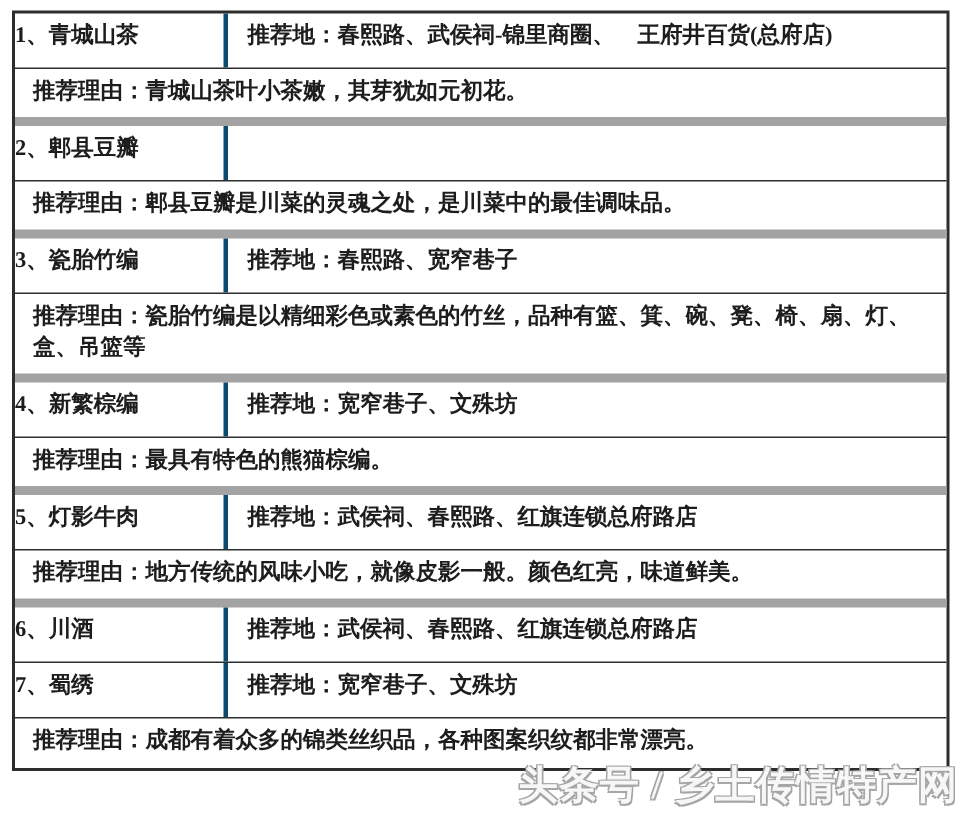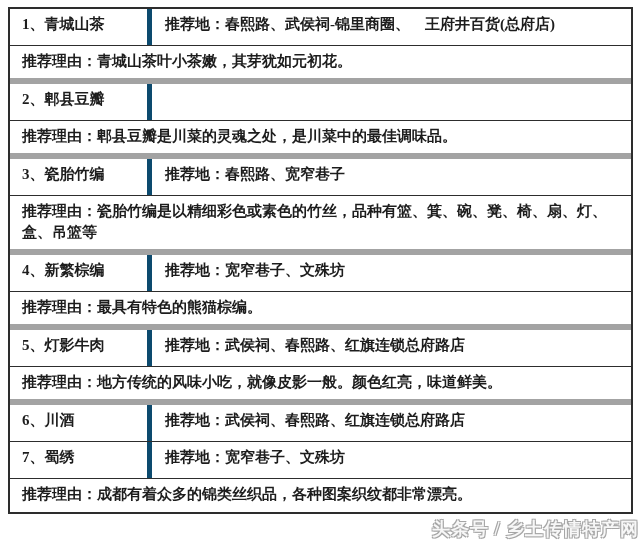--- a/index.html
+++ b/index.html
@@ -26,39 +26,39 @@
     line-height: 21px;
   }
   .item-row {
     display: flex;
     border-bottom: 1px solid #2d2d2d;
     min-height: 37px;
   }
   .cell-name {
     width: 142px;
     flex: 0 0 142px;
-    border-right: 5px solid #0c4a6e;
-    padding: 5px 6px 10px 12px;
+    border-right: 3px solid #0c4a6e;
+    padding: 5px 6px 10px 0;
   }
   .cell-place {
     flex: 1 1 auto;
     padding: 5px 24px 10px 13px;
     white-space: pre-wrap;
   }
   .reason-row {
     border-bottom: 6px solid #a3a3a3;
     min-height: 33px;
     padding: 5px 10px 6px 12px;
   }
   .reason-row.last { border-bottom: none; }
   .watermark {
     position: absolute;
     right: 1px;
     bottom: 5px;
-    font-size: 18px;
+    font-size: 26px;
     font-weight: bold;
     letter-spacing: 1px;
     white-space: nowrap;
     color: #f7f7f7;
     text-shadow:
       -1px -1px 0 #a6a6a6,
        1px -1px 0 #a6a6a6,
       -1px  1px 0 #a6a6a6,
        1px  1px 0 #a6a6a6;
     pointer-events: none;

